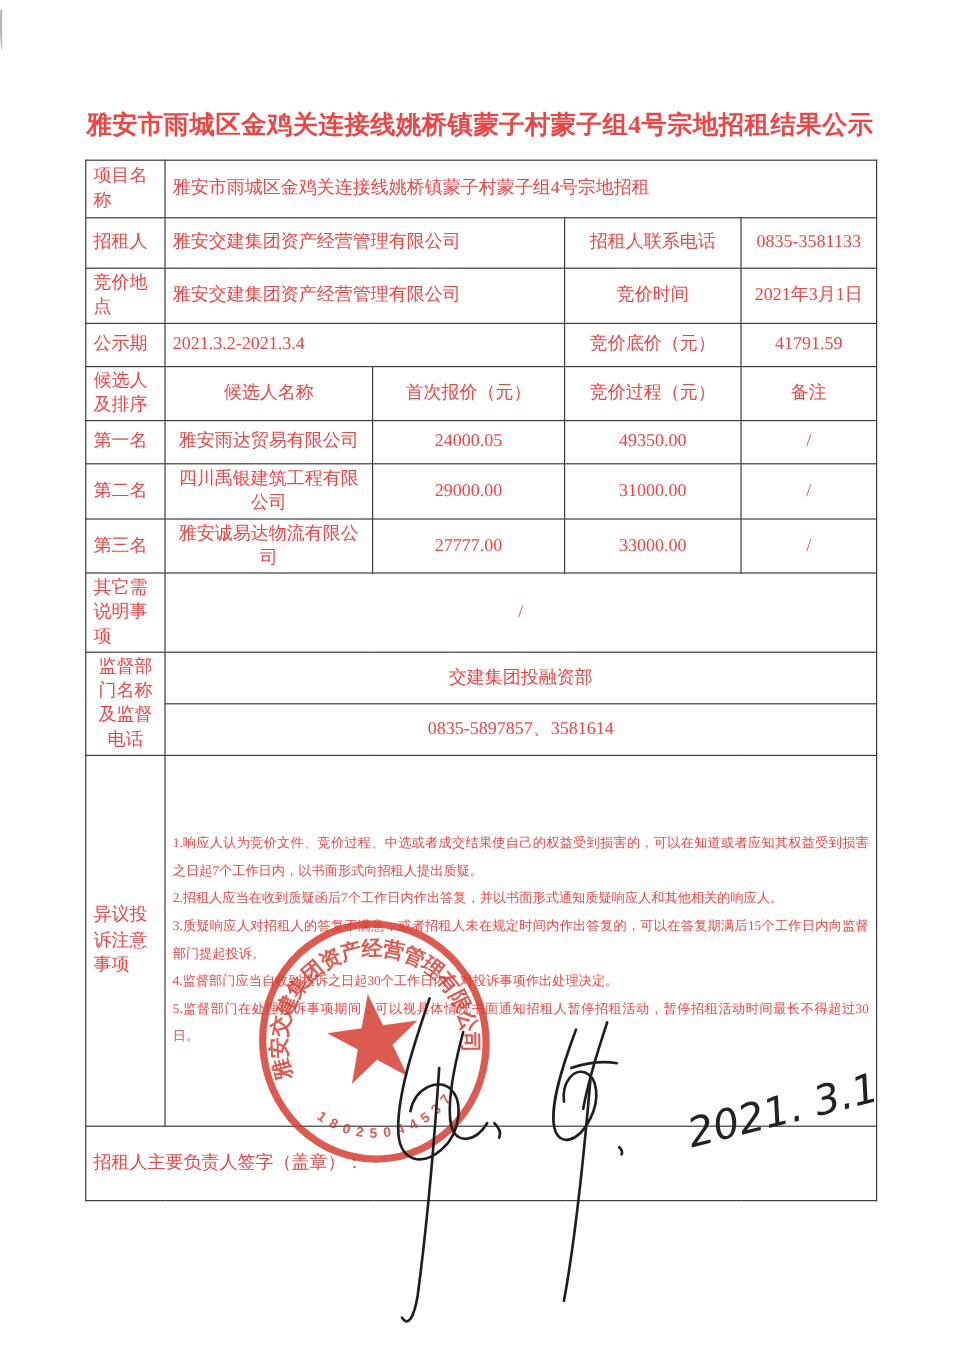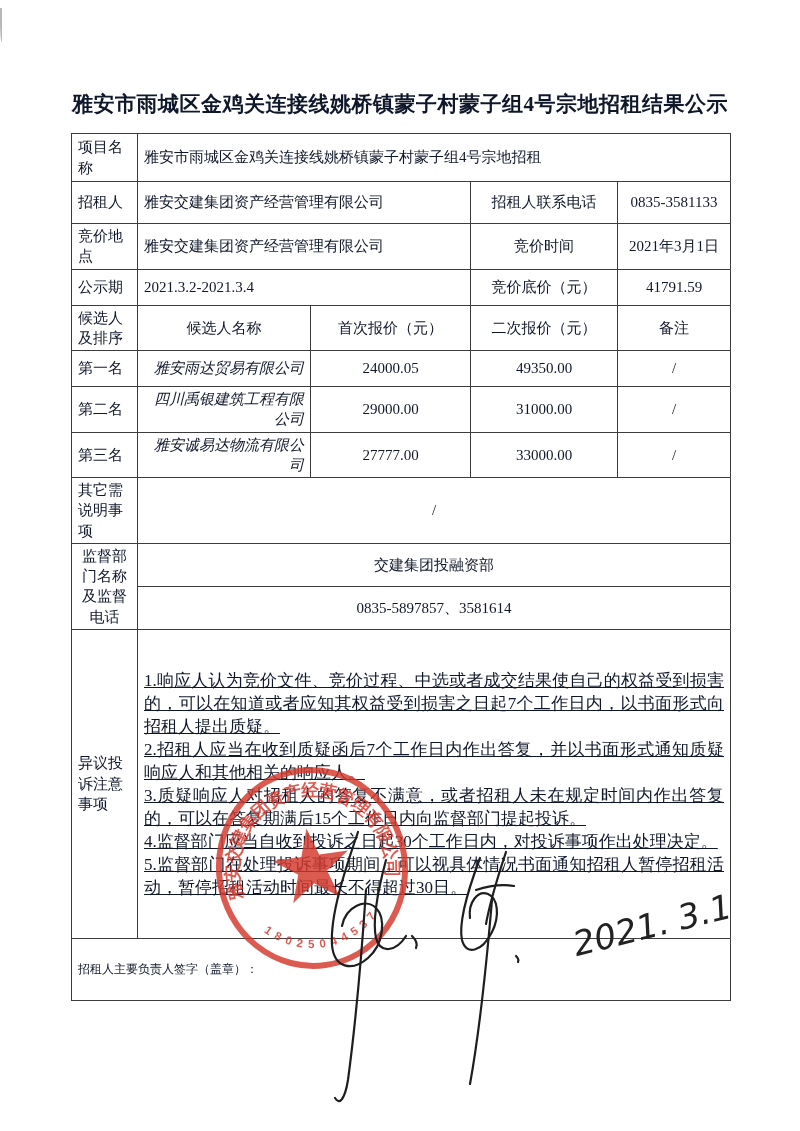--- a/index.html
+++ b/index.html
@@ -5,21 +5,21 @@
   * { margin: 0; padding: 0; box-sizing: border-box; }
   html, body { background: #e8e8e8; }
   .page {
     position: relative;
     width: 800px;
     height: 1131px;
     margin: 0 auto;
     background: #ffffff;
     overflow: hidden;
     font-family: "Liberation Serif", "DejaVu Serif", serif;
-    color: #0f172a;
+    color: #ef4444;
   }
   .scan-artifact {
     position: absolute;
     left: 0px; top: 8px;
     width: 3px; height: 34px;
     border-left: 2px solid #9a9a9a;
     border-radius: 0 0 0 60%;
     opacity: .7;
   }
   .doc-title {
@@ -43,33 +43,32 @@
   table.doc-table td {
     border: 1.5px solid #3c3c3c;
     padding: 2px 6px;
     vertical-align: middle;
     line-height: 1.35;
   }
   td.lbl { text-align: left; padding-left: 4px; padding-right: 2px; }
   td.lbl-center { text-align: center; padding-left: 2px; padding-right: 2px; }
   td.val-left { text-align: left; padding-left: 7px; }
   td.val-center { text-align: center; }
-  td.name-cell { text-align: right; padding-left: 6px; padding-right: 8px; font-style: italic; }
+  td.name-cell { text-align: center; padding-left: 6px; padding-right: 8px; }
   .r1 { height: 48px; } .r2 { height: 42px; } .r3 { height: 38px; margin-left: 42px; }
   .r4 { height: 36px; } .r5 { height: 40px; } .r6 { height: 36px; }
   .r7 { height: 40px; margin-left: 13px; } .r8 { height: 40px; } .r9 { height: 42px; }
   .r10 { height: 41px; } .r11 { height: 309px; } .r12 { height: 62px; }
   td.dispute-cell {
     text-align: left;
     padding: 10px 8px 10px 7px;
-    font-size: 17px;
-    text-decoration: underline;
+    font-size: 11px;
   }
   .dispute-item { line-height: 23px; text-align: justify; }
-  td.sign-cell { text-align: left; padding-left: 8px; font-size: 12px; }
+  td.sign-cell { text-align: left; padding-left: 8px; font-size: 15px; }
   .sig-below-svg {
     position: absolute;
     left: 180px; top: 740px;
     width: 560px; height: 390px;
     pointer-events: none;
   }
 </style>
 </head>
 <body>
 
@@ -107,21 +106,21 @@
       <tr class="r4">
         <td class="lbl">公示期</td>
         <td class="val-left" colspan="2">2021.3.2-2021.3.4</td>
         <td class="val-center">竞价底价（元）</td>
         <td class="val-center">41791.59</td>
       </tr>
       <tr class="r5">
         <td class="lbl">候选人及排序</td>
         <td class="val-center">候选人名称</td>
         <td class="val-center">首次报价（元）</td>
-        <td class="val-center">二次报价（元）</td>
+        <td class="val-center">竞价过程（元）</td>
         <td class="val-center">备注</td>
       </tr>
       <tr class="r6">
         <td class="lbl">第一名</td>
         <td class="name-cell">雅安雨达贸易有限公司</td>
         <td class="val-center">24000.05</td>
         <td class="val-center">49350.00</td>
         <td class="val-center">/</td>
       </tr>
       <tr class="r7">

